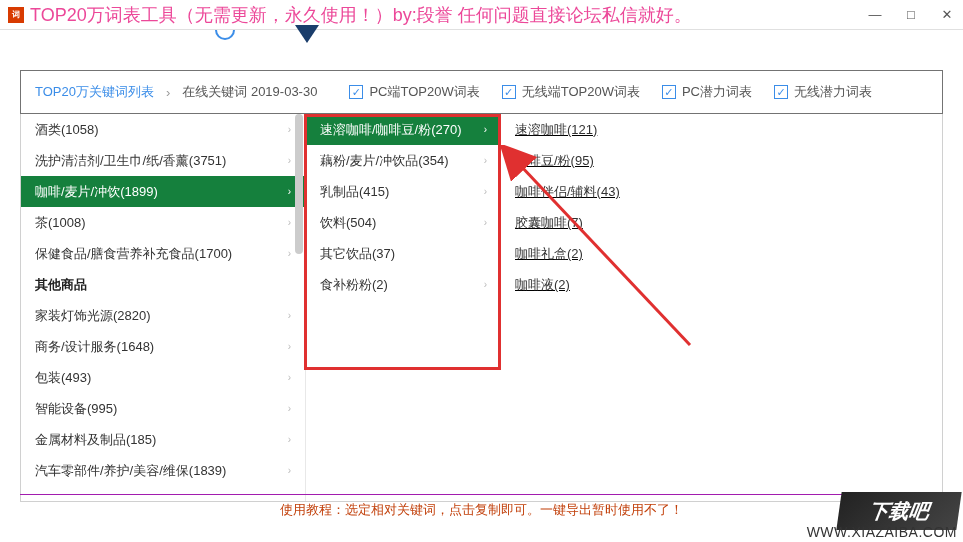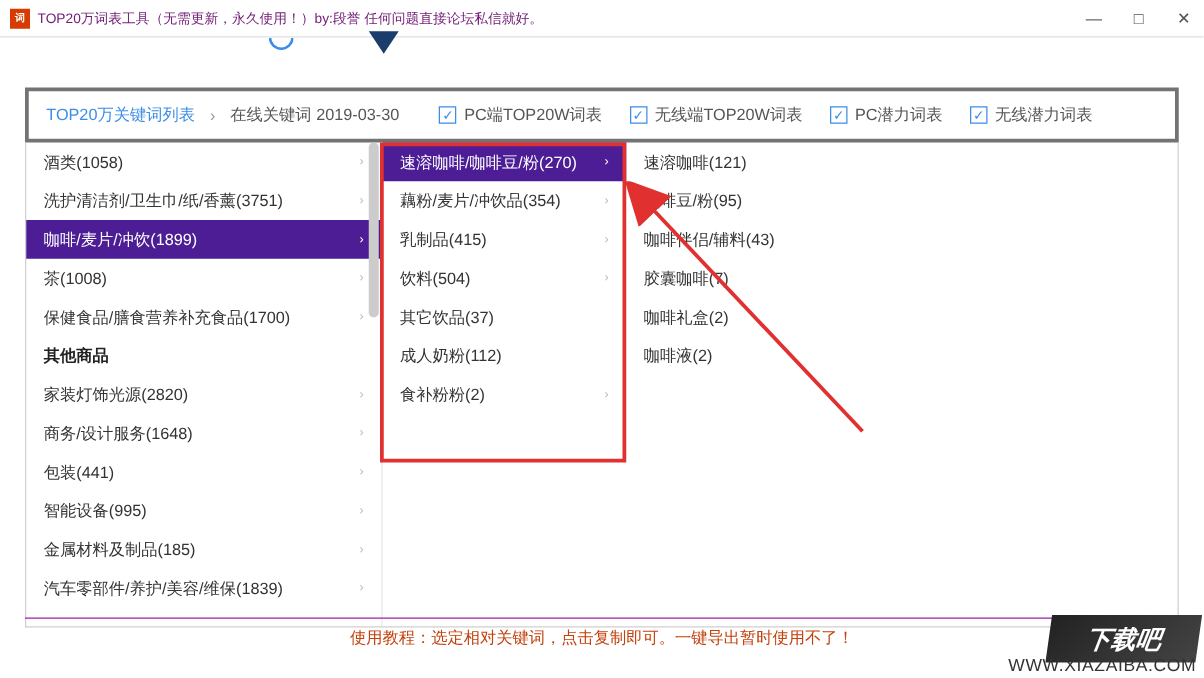--- a/index.html
+++ b/index.html
@@ -1,39 +1,39 @@
 <!DOCTYPE html>
 <html><head>
 <meta charset="utf-8">
 <style>
 * { margin: 0; padding: 0; box-sizing: border-box; }
 body { font-family: "Microsoft YaHei", sans-serif; font-size: 13px; background: #fff; width: 963px; height: 542px; overflow: hidden; position: relative; }
 .titlebar { height: 30px; background: #fff; display: flex; align-items: center; padding: 0 8px; border-bottom: 1px solid #e0e0e0; }
 .app-icon { width: 16px; height: 16px; background: #d83b01; margin-right: 6px; display: inline-flex; align-items: center; justify-content: center; color: #fff; font-size: 8px; font-weight: bold; }
-.titlebar-text { color: #701a75; font-size: 11px; flex: 1; }
+.titlebar-text { color: #ec4899; font-size: 18px; flex: 1; }
 .win-btns { display: flex; gap: 20px; }
 .win-btn { width: 16px; height: 16px; display: flex; align-items: center; justify-content: center; color: #555; cursor: pointer; font-size: 13px; }
 .decor { height: 40px; position: relative; }
 .decor-shape1 { position: absolute; left: 215px; top: 0; width: 20px; height: 10px; border: 2px solid #3b8de8; border-top: none; border-radius: 0 0 10px 10px; }
 .decor-shape2 { position: absolute; left: 295px; top: -5px; width: 0; height: 0; border-left: 12px solid transparent; border-right: 12px solid transparent; border-top: 18px solid #1a3d6b; }
 .content { padding: 0 20px; }
-.toolbar { height: 44px; border: 3px solid #737373; display: flex; align-items: center; padding: 16px 14px; gap: 8px; font-size: 13px; }
+.toolbar { height: 44px; border: 1px solid #737373; display: flex; align-items: center; padding: 16px 14px; gap: 8px; font-size: 13px; }
 .bc-link { color: #3b8de8; cursor: pointer; }
 .bc-sep { color: #999; margin: 0 4px; }
 .bc-cur { color: #555; }
 .checks { display: flex; gap: 22px; margin-left: 24px; }
 .ck { display: flex; align-items: center; gap: 6px; color: #555; cursor: pointer; }
 .ck-box { width: 14px; height: 14px; border: 1px solid #3b8de8; display: flex; align-items: center; justify-content: center; color: #3b8de8; font-size: 11px; }
 .columns { display: flex; border: 1px solid #d0d0d0; border-top: none; height: 388px; }
 .col { position: relative; }
 .col1 { width: 285px; border-right: 1px solid #e8e8e8; }
 .col2 { width: 195px; }
-.col3 { width: 200px; }
+.col3 { width: 200px; text-decoration: underline; }
 .item { height: 31px; display: flex; align-items: center; justify-content: space-between; padding: 0 14px; color: #333; cursor: pointer; }
-.item.sel { background: #4c1d95; color: #fff; }
+.item.sel { background: #15803d; color: #fff; }
 .item.header { font-weight: bold; color: #222; cursor: default; }
 .chev { color: #bbb; font-size: 10px; }
 .item.sel .chev { color: #fff; }
 .redbox { position: absolute; border: 3px solid #e03030; pointer-events: none; left: -2px; top: 0; width: 197px; height: 256px; }
 .arrow-svg { position: absolute; left: 490px; top: 145px; pointer-events: none; }
 .footer-wrap { position: absolute; bottom: 4px; width: 963px; }
 .footer { text-align: center; color: #c2410c; padding: 6px 0; border-top: 1px solid #a21caf; margin: 13px 20px; }
 .watermark { position: absolute; right: 0; bottom: 0; width: 130px; height: 55px; }
 .watermark-txt { position: absolute; right: 6px; bottom: 2px; font-size: 14px; color: #333; letter-spacing: 0.5px; }
 .watermark-box { position: absolute; right: 4px; bottom: 12px; width: 120px; height: 38px; background: linear-gradient(135deg, #222, #444); transform: skewX(-8deg); display: flex; align-items: center; justify-content: center; color: #fff; font-size: 20px; font-weight: bold; font-style: italic; }
@@ -113,21 +113,21 @@
         </div>
         <div class="item">
           <span>家装灯饰光源(2820)</span>
           <span class="chev">›</span>
         </div>
         <div class="item">
           <span>商务/设计服务(1648)</span>
           <span class="chev">›</span>
         </div>
         <div class="item">
-          <span>包装(441)</span>
+          <span>包装(493)</span>
           <span class="chev">›</span>
         </div>
         <div class="item">
           <span>智能设备(995)</span>
           <span class="chev">›</span>
         </div>
         <div class="item">
           <span>金属材料及制品(185)</span>
           <span class="chev">›</span>
         </div>
@@ -149,23 +149,20 @@
         <div class="item">
           <span>乳制品(415)</span>
           <span class="chev">›</span>
         </div>
         <div class="item">
           <span>饮料(504)</span>
           <span class="chev">›</span>
         </div>
         <div class="item">
           <span>其它饮品(37)</span>
-        </div>
-        <div class="item">
-          <span>成人奶粉(112)</span>
         </div>
         <div class="item">
           <span>食补粉粉(2)</span>
           <span class="chev">›</span>
         </div>
       </div>
     <div class="col col3" id="col3">
         <div class="item">
           <span>速溶咖啡(121)</span>
         </div>

